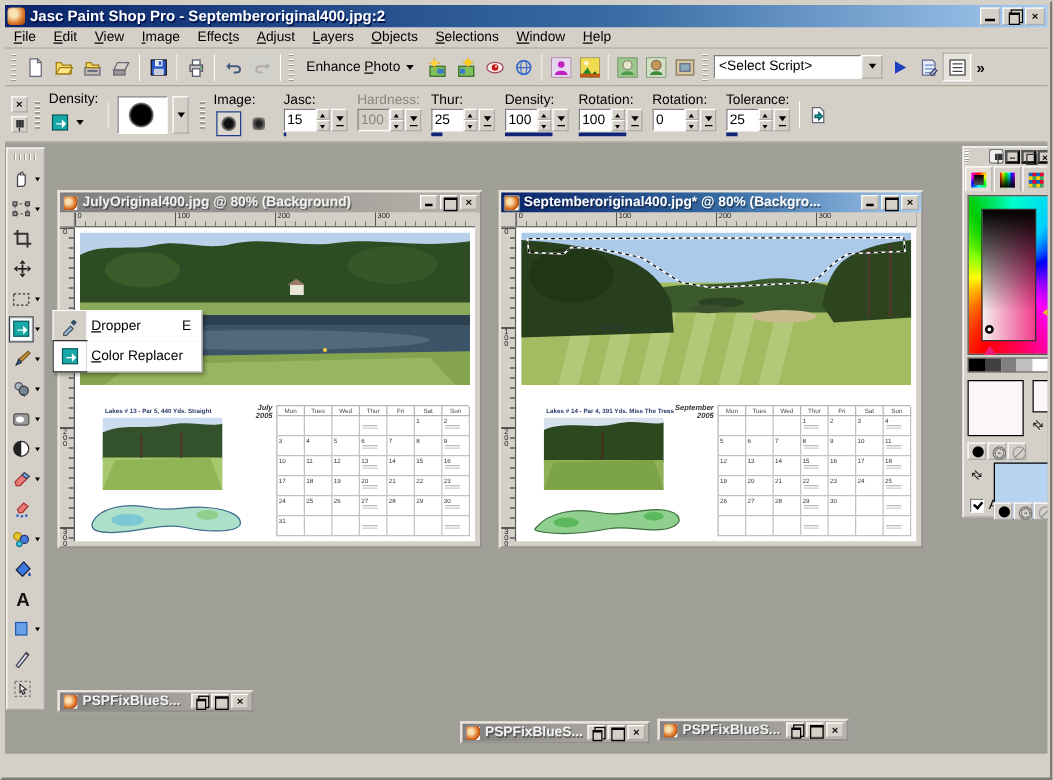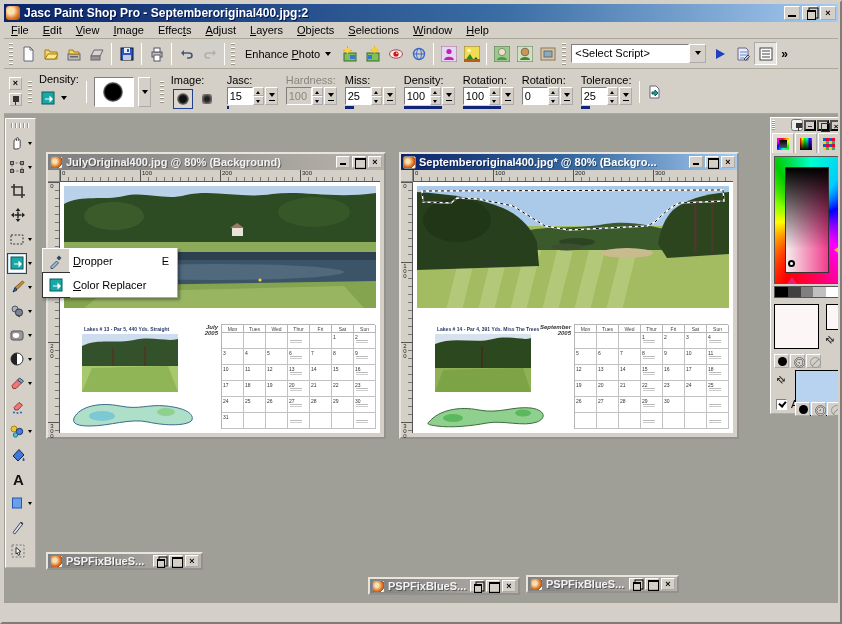--- a/index.html
+++ b/index.html
@@ -66,21 +66,21 @@
 .workspace{position:absolute;left:2px;top:112px;right:2px;bottom:19px;background:#9f9f97;overflow:hidden;}
 
 .toolpal{position:absolute;left:1px;top:4px;width:31px;background:#d4d0c8;border:1px outset #fff;padding:4px 0 4px 1px;z-index:5;}
 .toolpal::before{content:"";display:block;height:5px;margin:0 4px 3px 4px;background:repeating-linear-gradient(90deg,#9a9687 0 1px,#fff 1px 2px,transparent 2px 4px);}
 .tp-row{display:flex;align-items:center;height:24px;}
 .tp-btn{width:21px;height:21px;background:#d4d0c8;border:1px solid transparent;display:flex;align-items:center;justify-content:center;padding:0;}
 .tp-btn.sel{border:1px solid #404040;background:#fff;box-shadow:inset 0 0 0 1px #d0e0f0;}
 .tp-arrow{width:8px;height:21px;border:none;background:transparent;position:relative;padding:0;}
 .tp-arrow::after{content:"";position:absolute;left:1px;top:9px;border:2.5px solid transparent;border-top:3.5px solid #000;}
 
-.flyout{position:absolute;left:38px;top:134px;width:136px;z-index:60;background:#d4d0c8;border:1px outset #fff;box-shadow:2px 2px 3px rgba(0,0,0,.35);display:flex;flex-direction:column;}
+.flyout{position:absolute;left:38px;top:134px;width:120px;z-index:60;background:#d4d0c8;border:1px outset #fff;box-shadow:2px 2px 3px rgba(0,0,0,.35);display:flex;flex-direction:column;}
 .fly-row{display:flex;align-items:center;height:24px;}
 .fly-icon{width:26px;height:24px;display:flex;align-items:center;justify-content:center;background:#d4d0c8;flex:none;}
 .fly-icon.selic{outline:1px solid #333;background:#fff;}
 .fly-body{flex:1;align-self:stretch;background:#fff;display:flex;align-items:center;font-size:11px;padding:0 4px;}
 .fly-body u{text-decoration:underline;}
 .fly-short{margin-left:auto;padding-right:4px;}
 
 .docwin{position:absolute;background:#d4d0c8;border:2px outset #e8e4dc;z-index:10;}
 .dw-title{height:16px;display:flex;align-items:center;padding:0 2px;background:linear-gradient(90deg,#7f7f7f,#b8b4ac);}
 .dw-title.active{background:linear-gradient(90deg,#0a246a,#3a6ea5 55%,#a6caf0);}
@@ -415,21 +415,21 @@
               <b class="up"></b>
               <b class="dn"></b>
             </div>
             <button class="to-drop"></button>
           </div>
           <div class="to-meter">
             <i style="width:0%"></i>
           </div>
         </div>
         <div class="to-group">
-          <div class="to-label">Miss:</div>
+          <div class="to-label">Thur:</div>
           <div class="to-ctl">
             <div class="to-box">25</div>
             <div class="to-spin">
               <b class="up"></b>
               <b class="dn"></b>
             </div>
             <button class="to-drop"></button>
           </div>
           <div class="to-meter">
             <i style="width:25%"></i>

